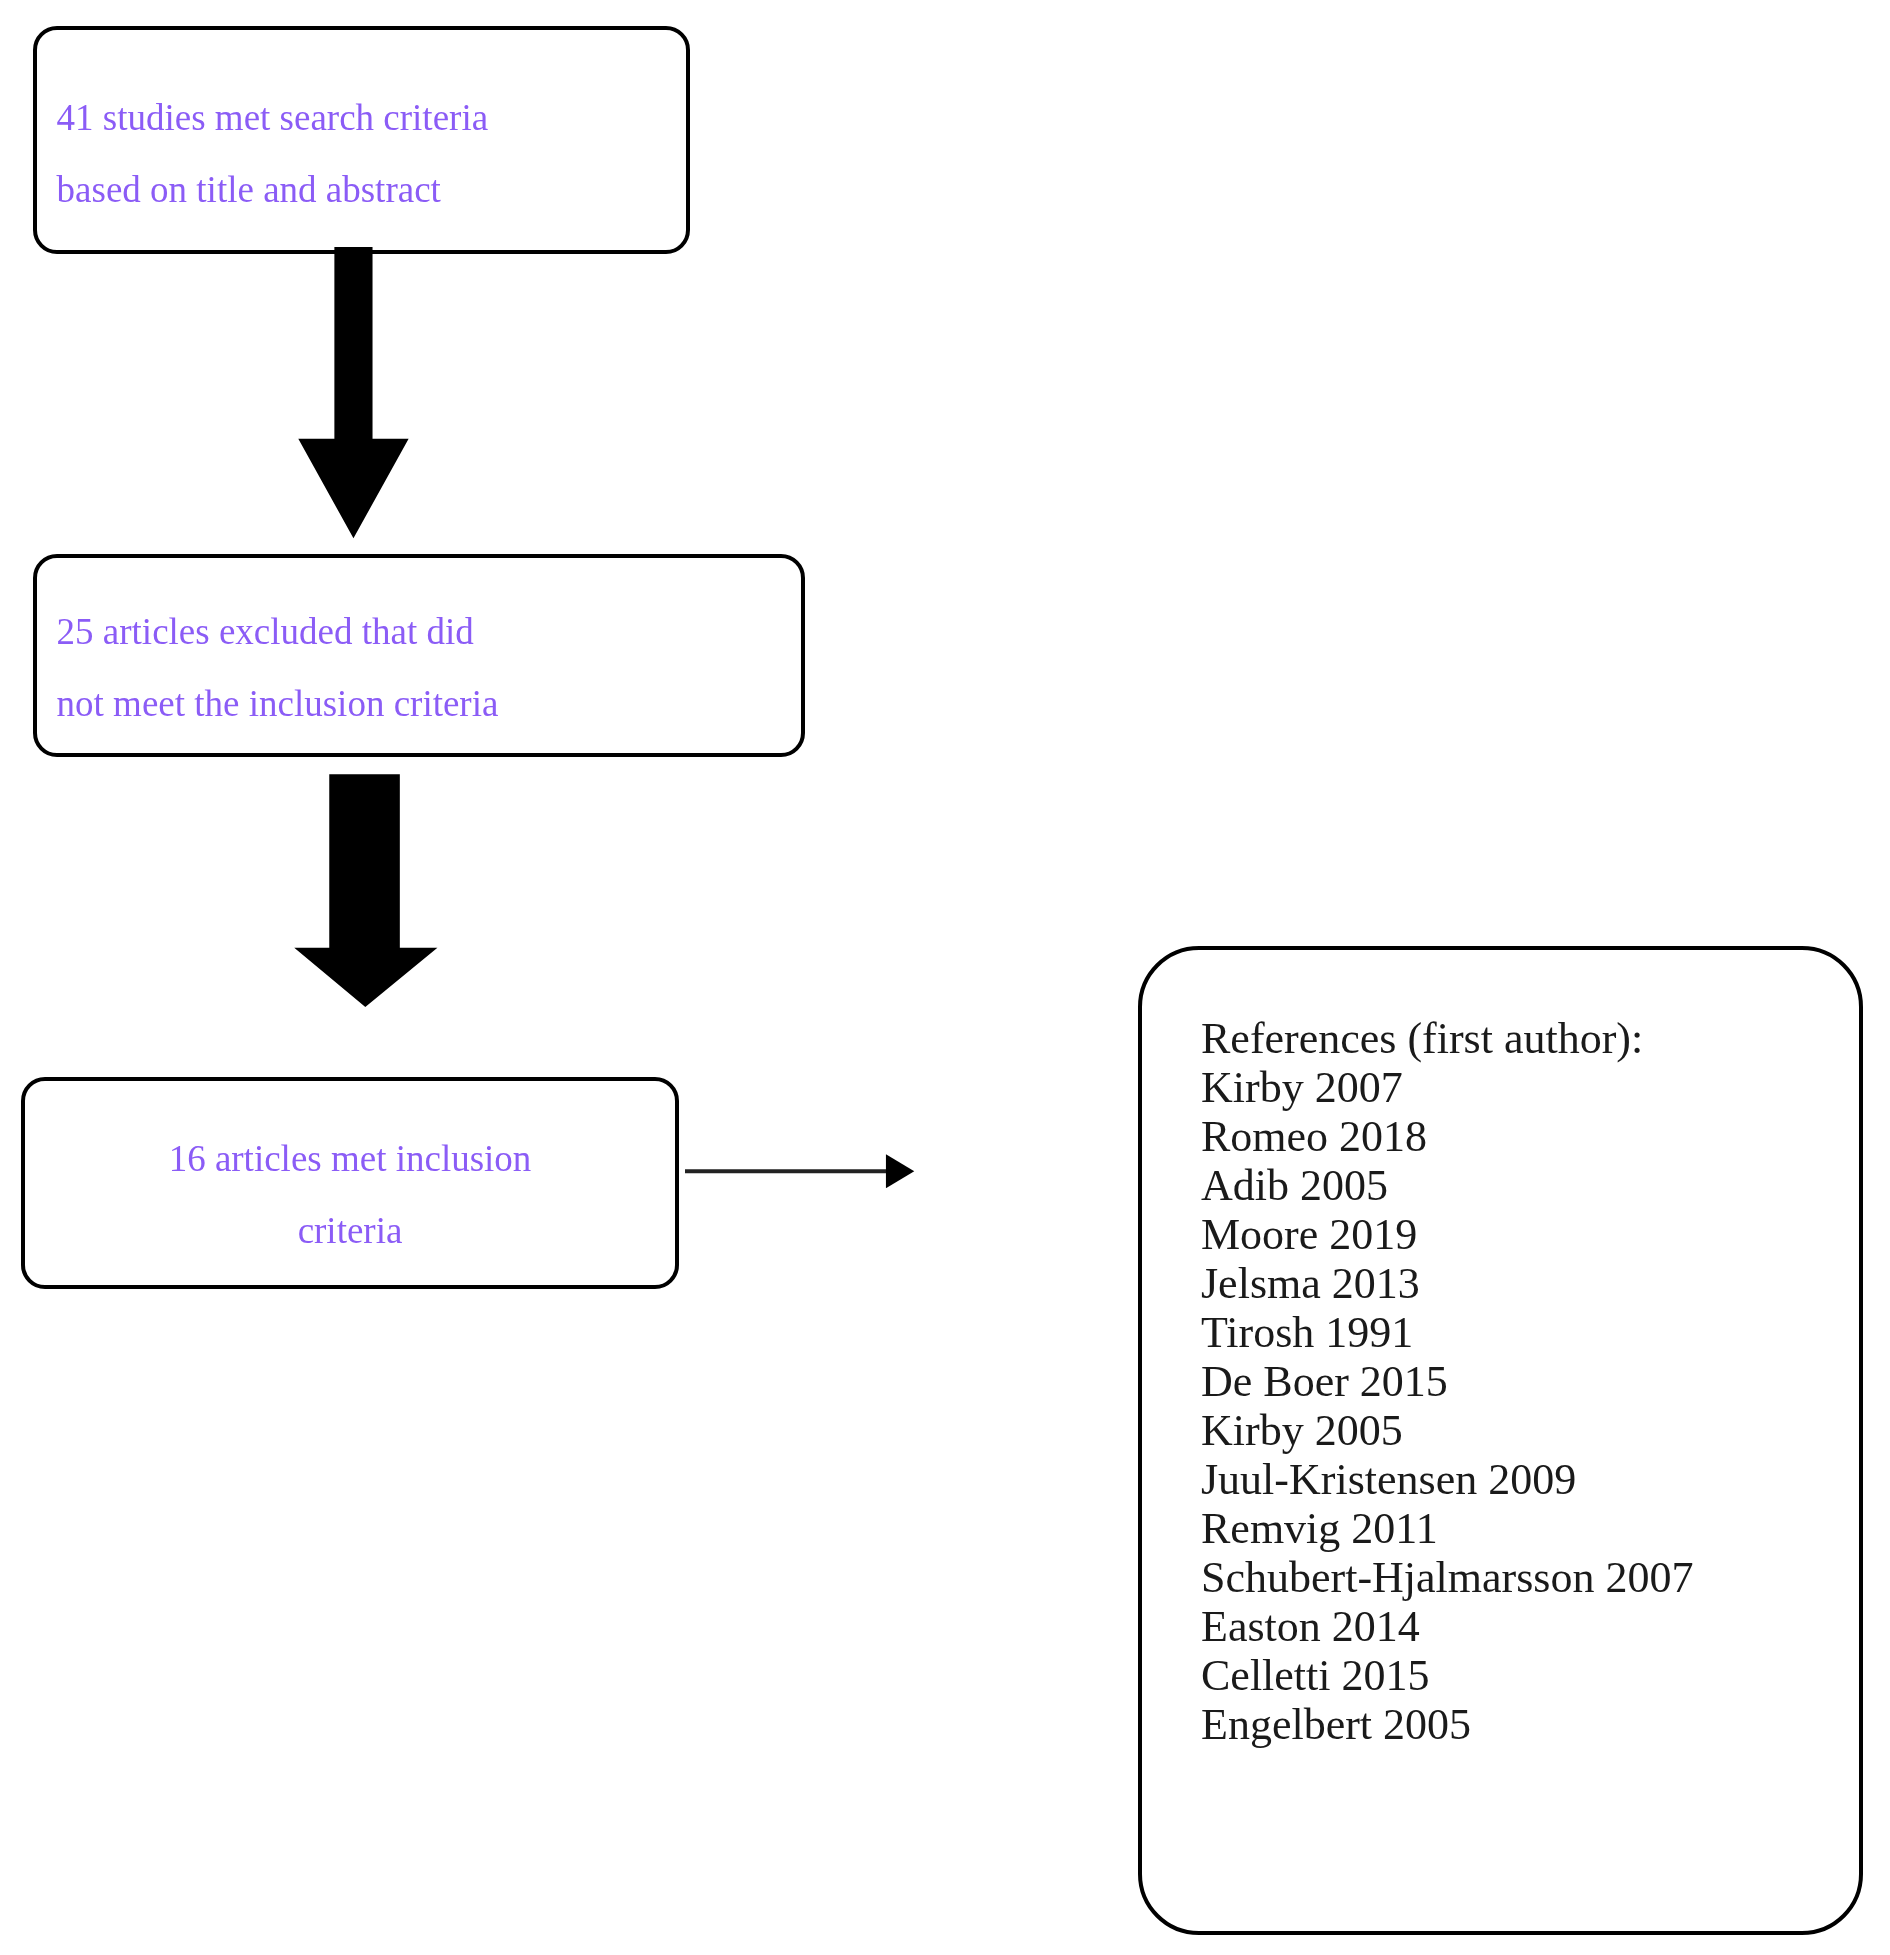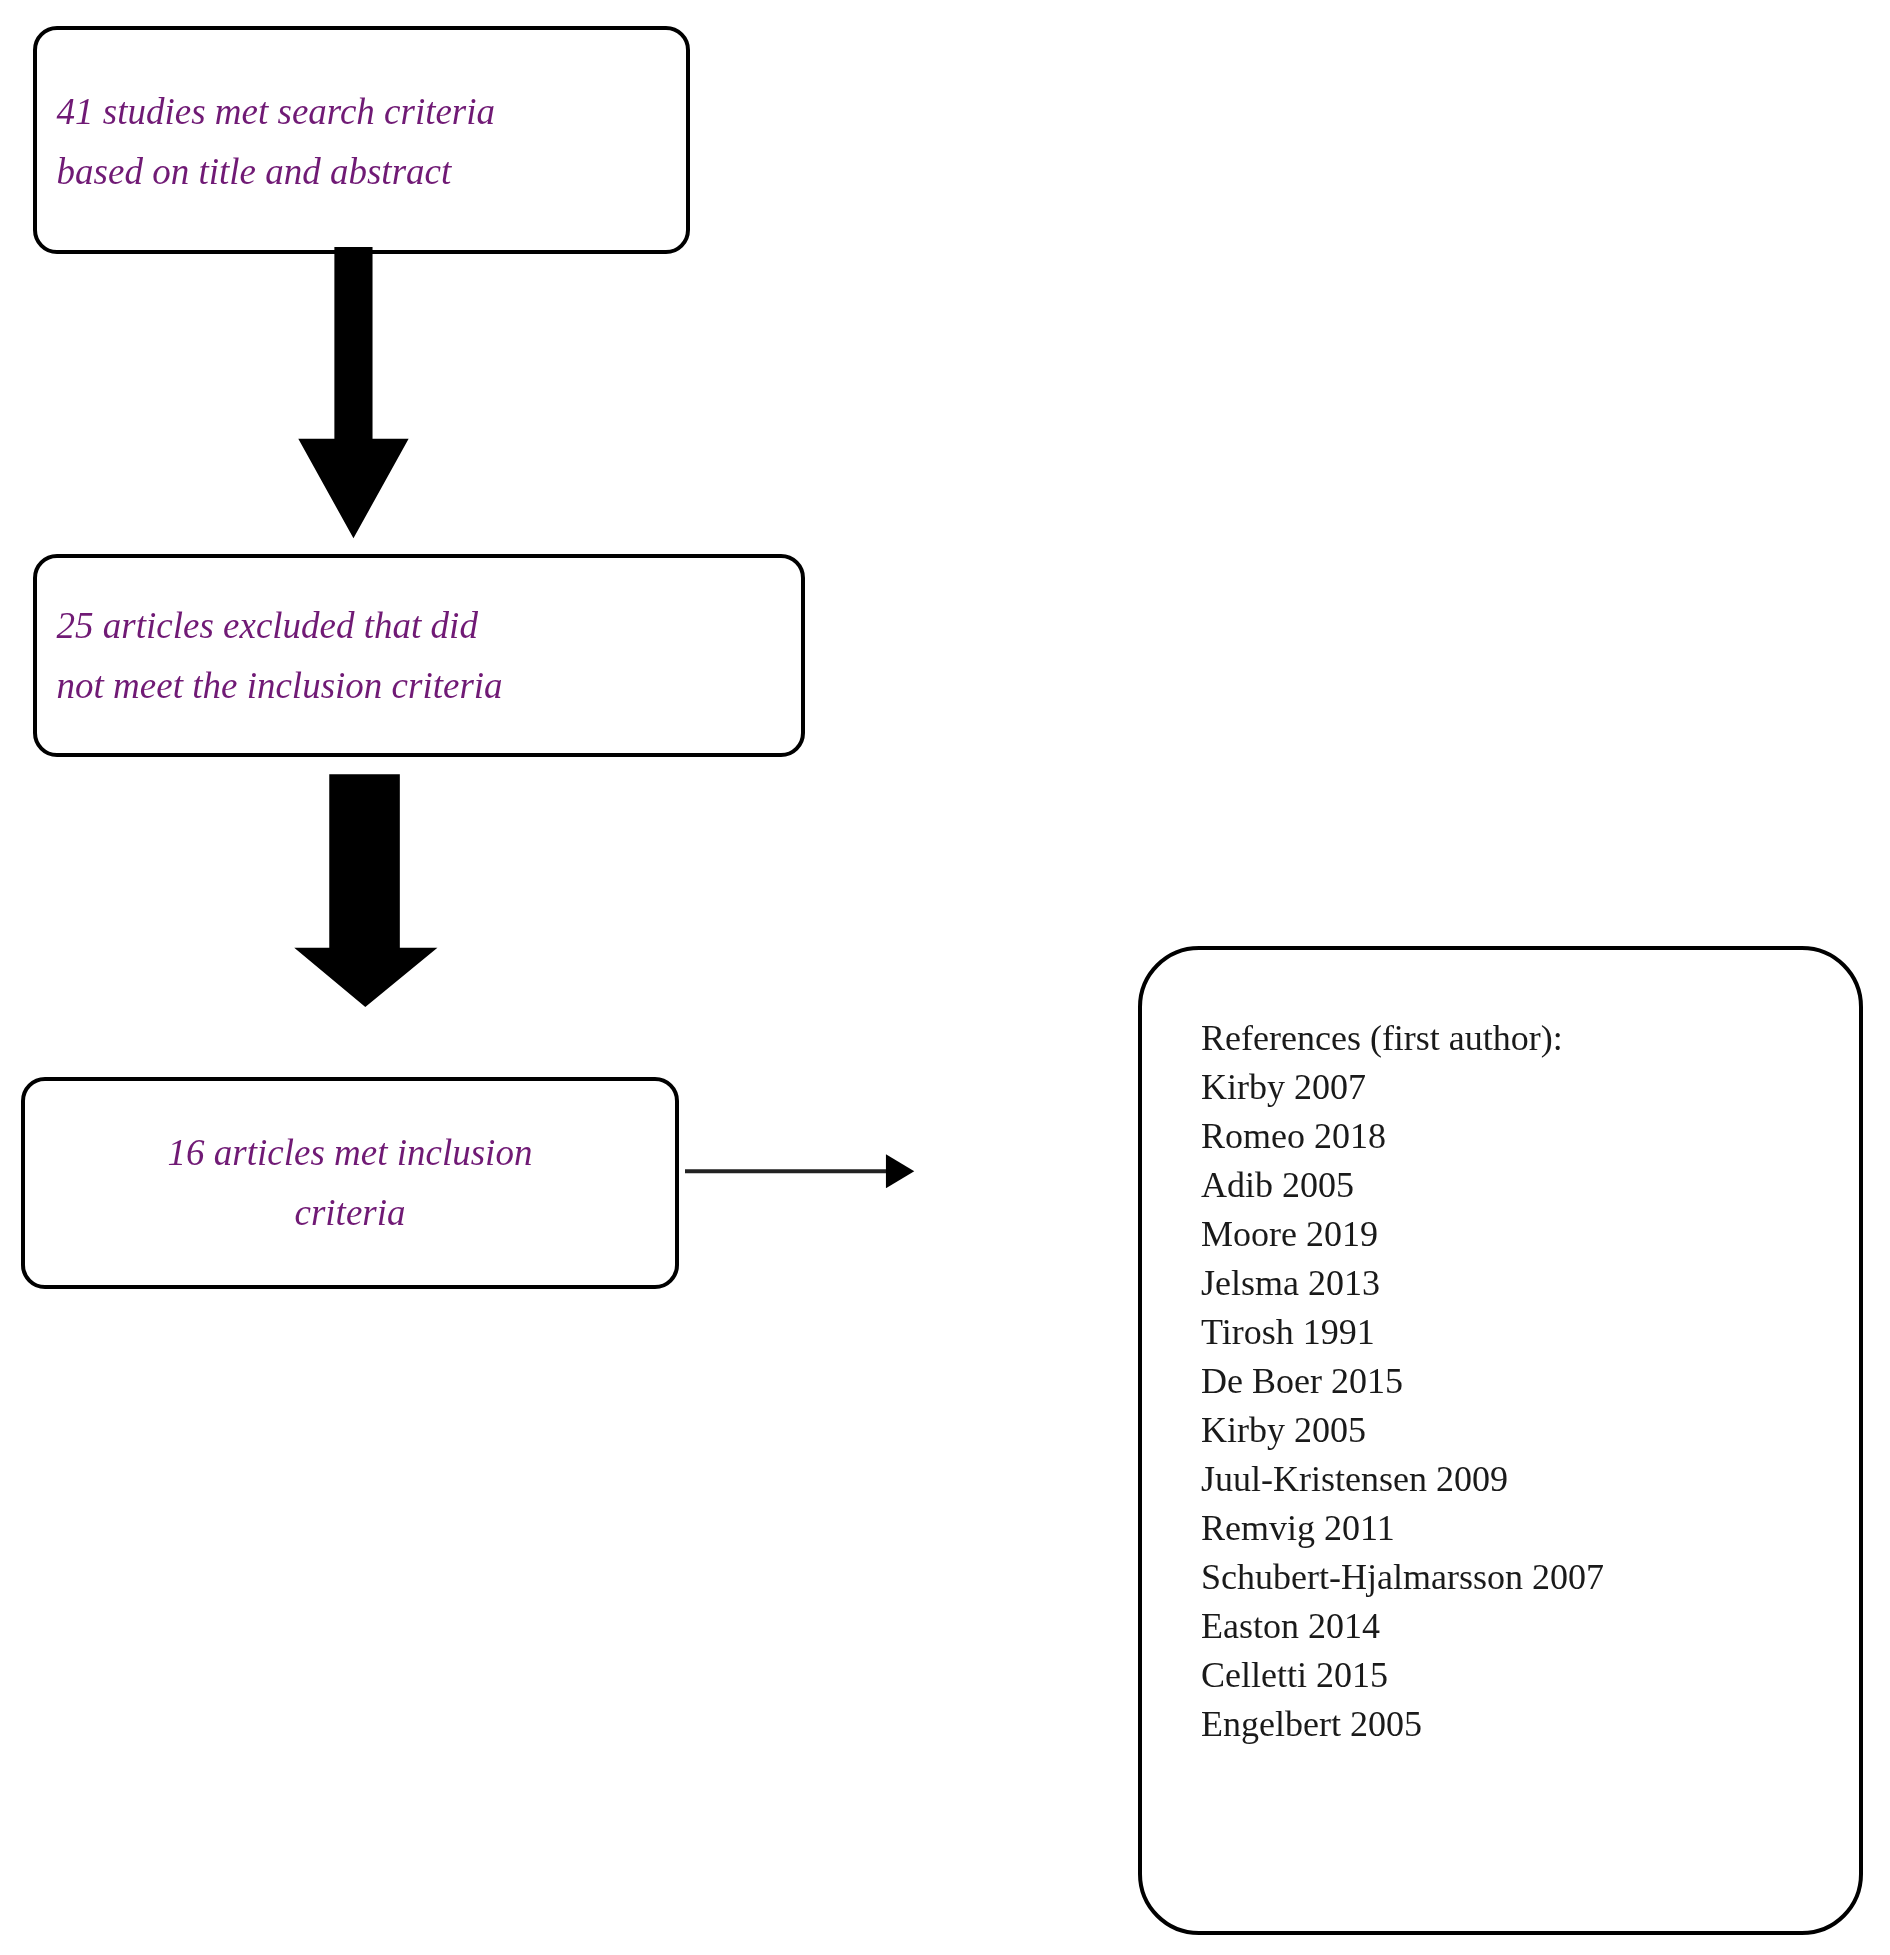--- a/index.html
+++ b/index.html
@@ -25,24 +25,23 @@
     box-sizing: border-box;
     background: #ffffff;
     border: 4.6px solid #000000;
     border-radius: 24px;
   }
   .flow-box .box-text {
     position: absolute;
     left: 19.6px;
     right: 19.6px;
     font-size: 37px;
-    line-height: 60px;
-    color: #701a75;
+    line-height: 72px;
+    color: #8b5cf6;
     white-space: pre-line;
-    font-style: italic;
   }
 
   #box-search-criteria {
     left: 33px;
     top: 26px;
     width: 657px;
     height: 228px;
   }
   #box-search-criteria .box-text {
     top: 52px;
@@ -85,21 +84,21 @@
     border: 4.6px solid #000000;
     border-radius: 61px;
   }
   #ref-list {
     position: absolute;
     left: 59px;
     top: 64px;
     right: 20.6px;
   }
   #ref-list .ref-line {
-    font-size: 36px;
+    font-size: 44px;
     line-height: 49px;
     color: #1a1a1a;
     white-space: nowrap;
   }
 
   
   .arrow-svg {
     position: absolute;
     overflow: visible;
   }

